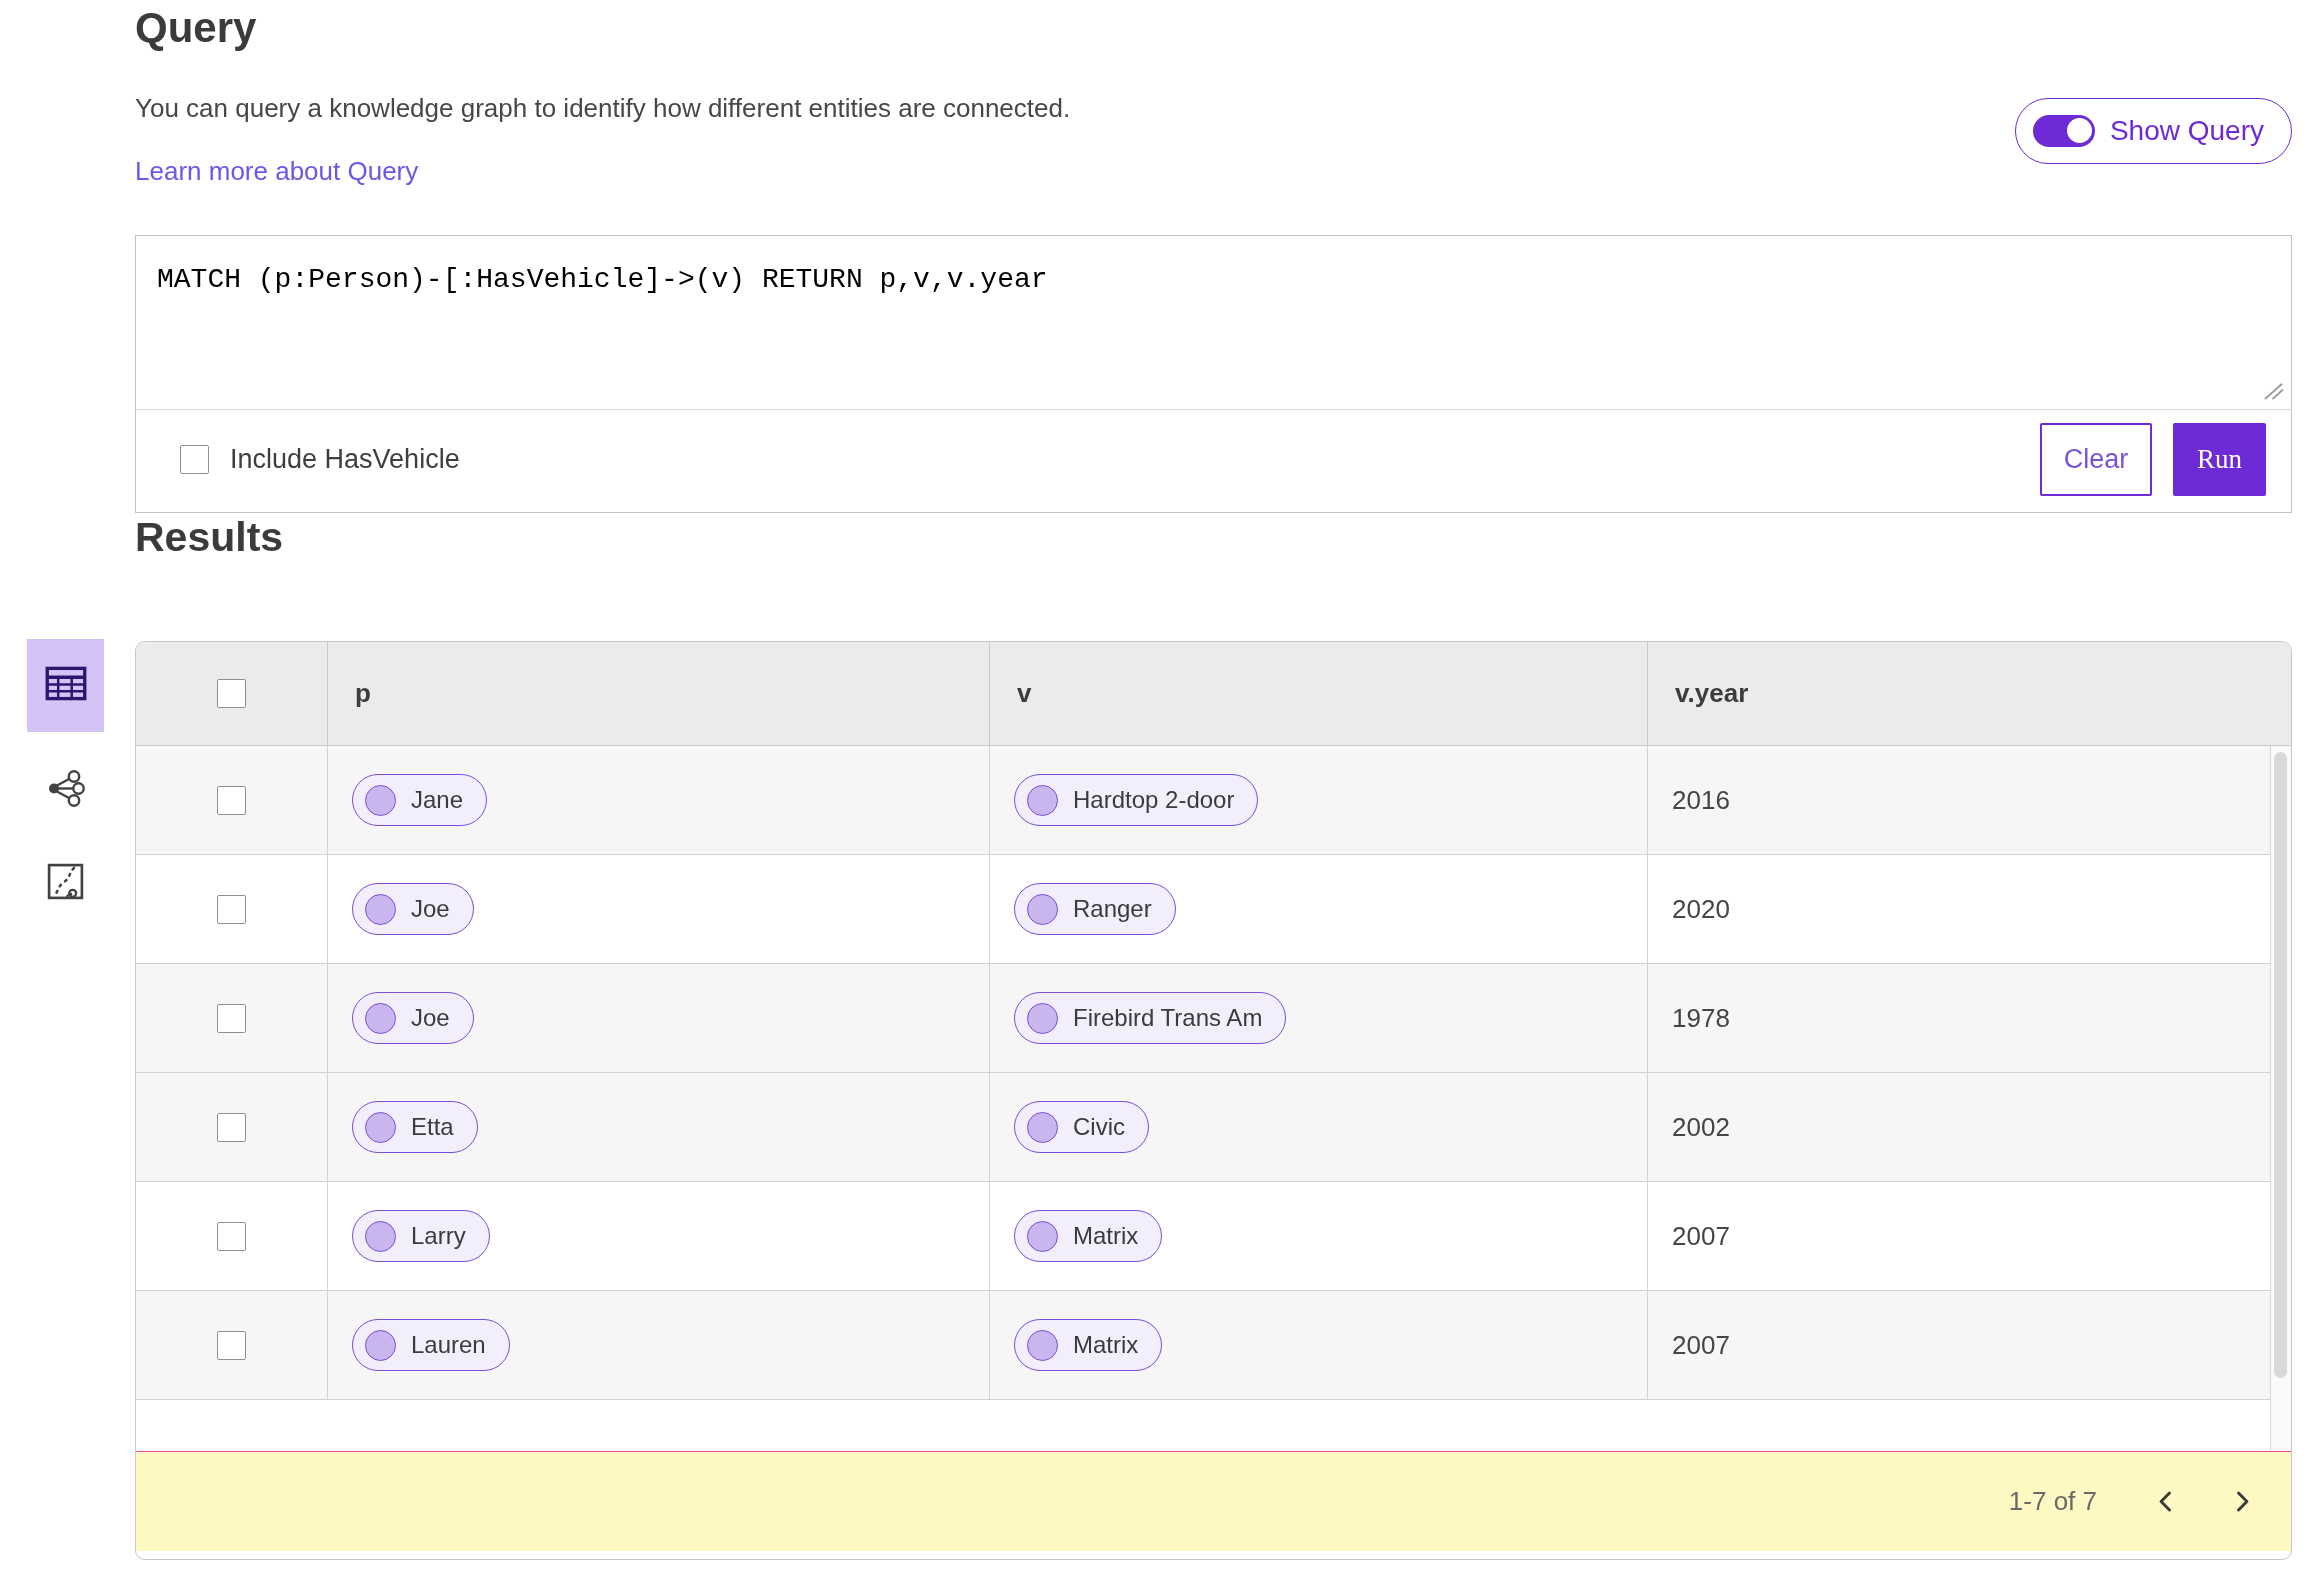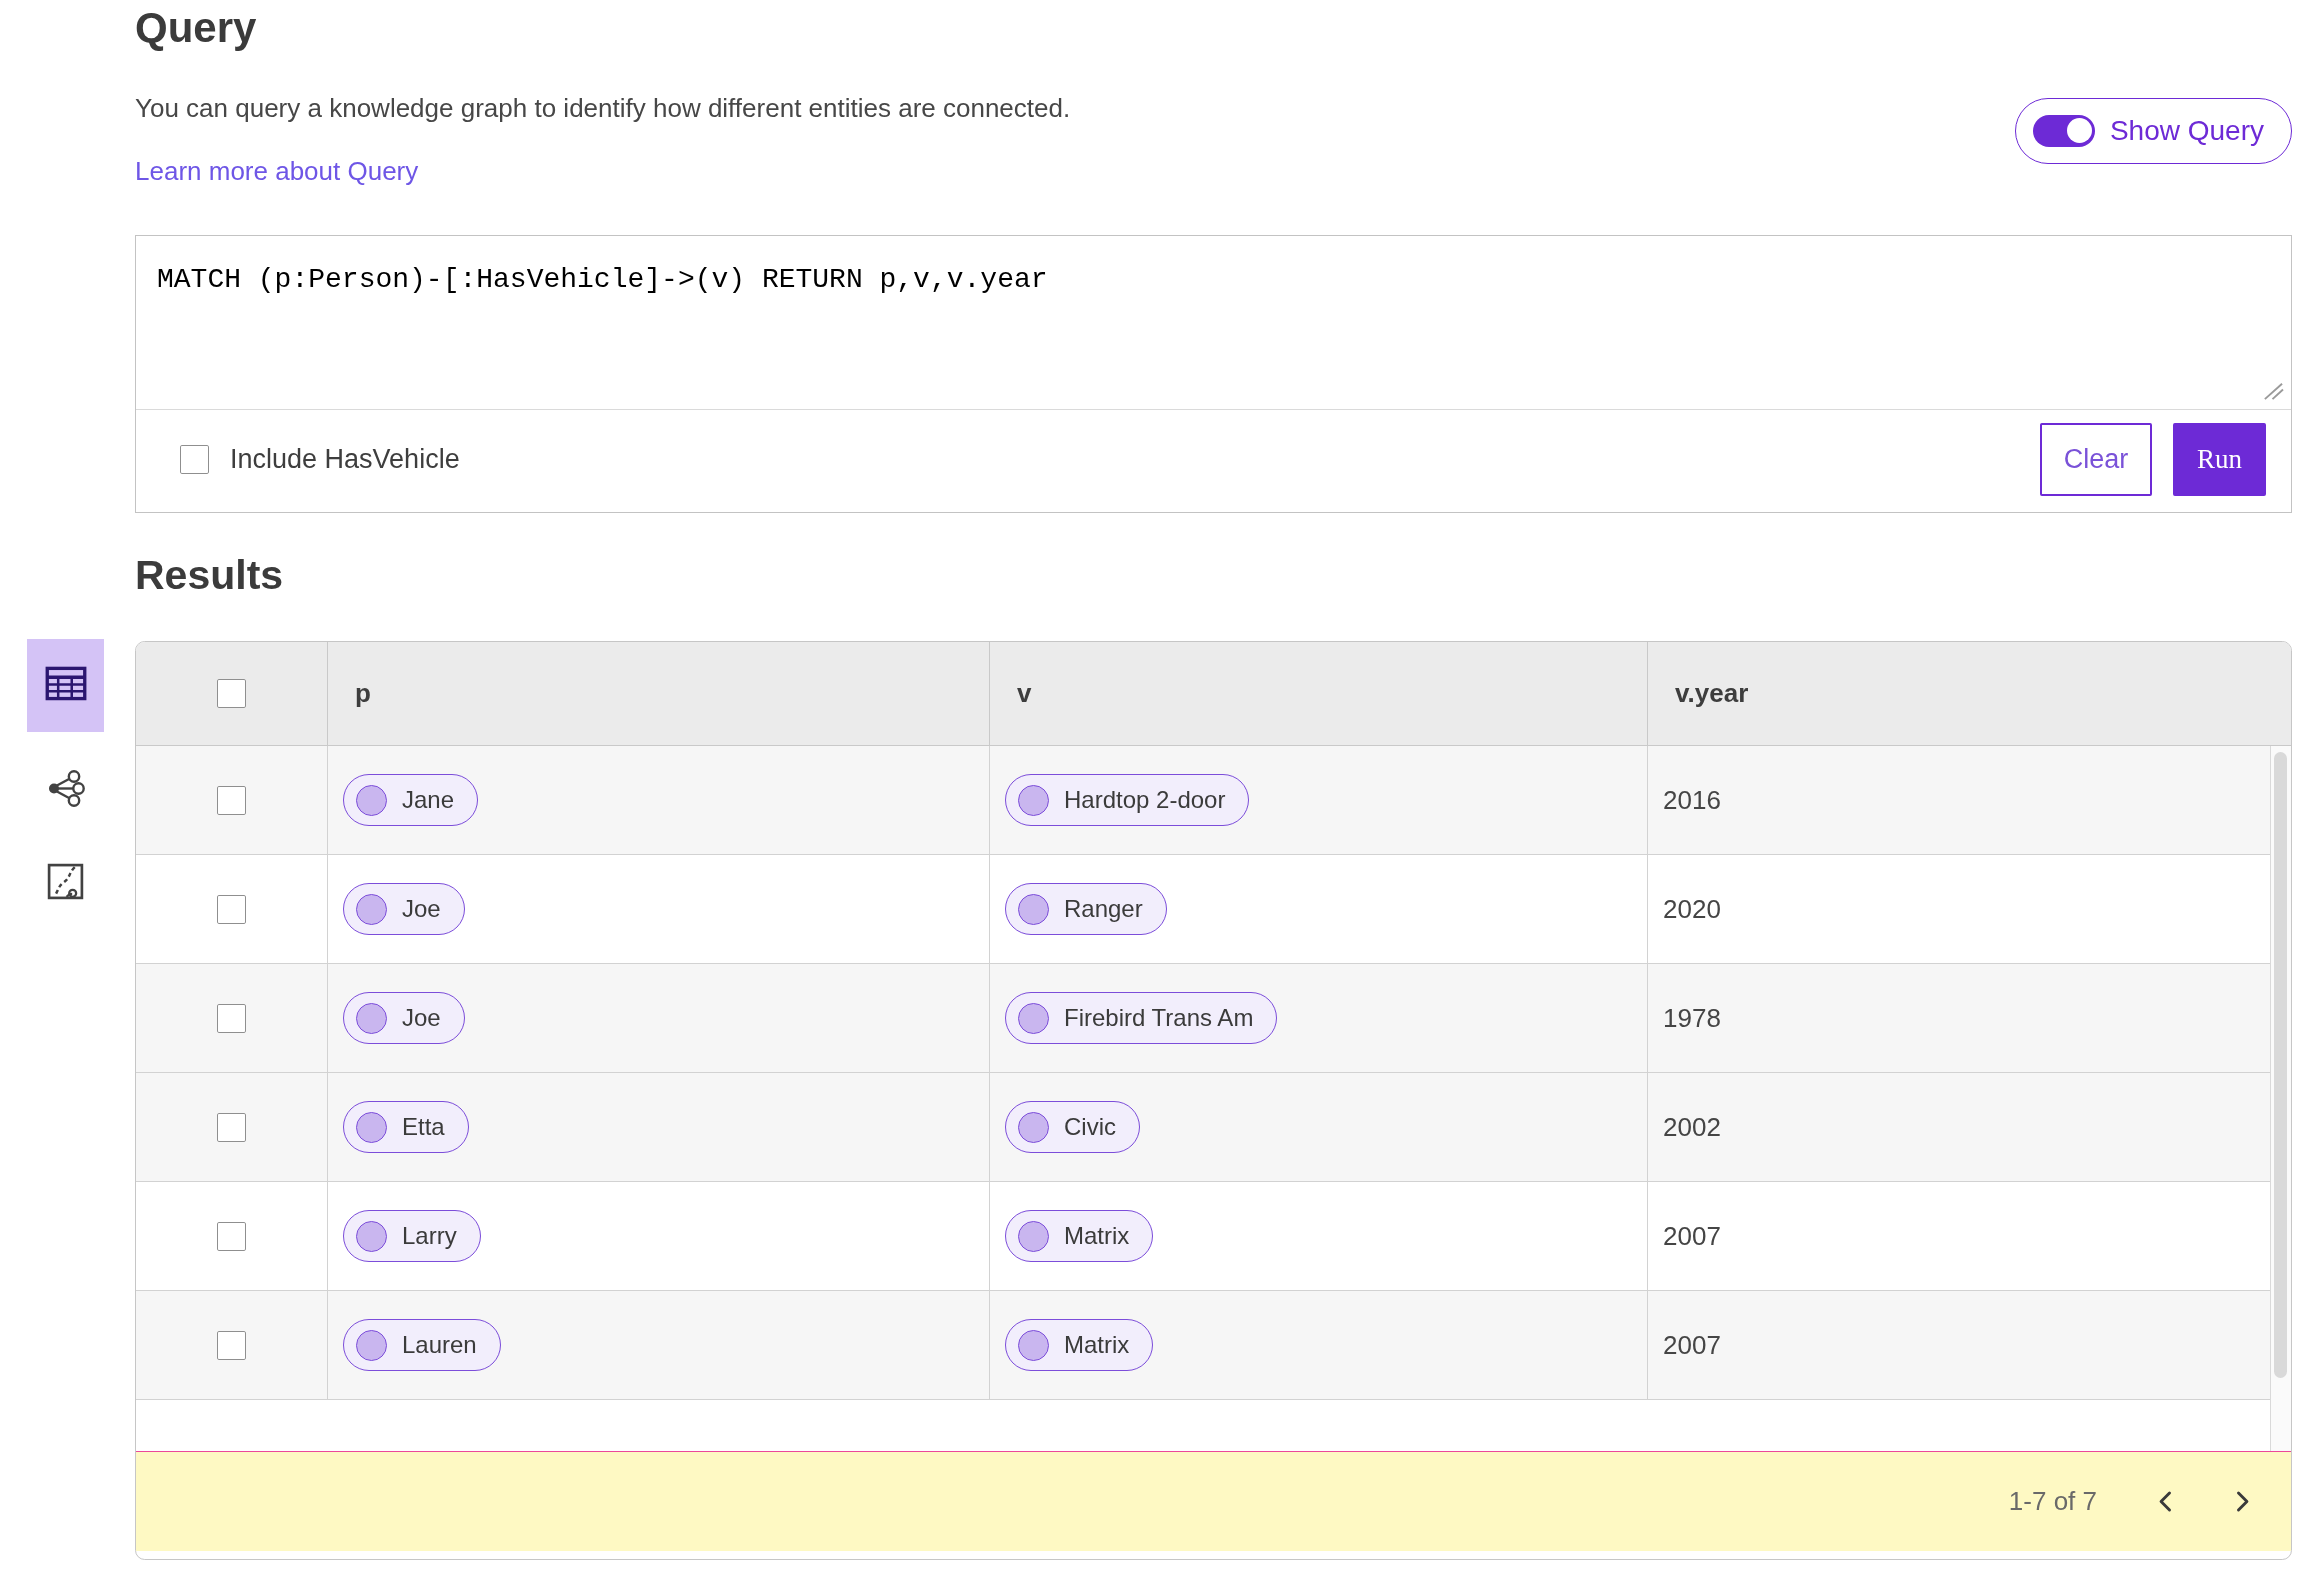--- a/index.html
+++ b/index.html
@@ -35,41 +35,41 @@
   .resize-grip{position:absolute;right:4.8px;bottom:7.7px;}
   .query-controls{height:98px;display:flex;align-items:center;padding:0 25px 0 44px;box-sizing:border-box;}
   .checkbox{display:inline-block;width:29px;height:29px;border:1.9px solid #8f8f8f;border-radius:1.9px;background:#fff;box-sizing:border-box;cursor:pointer;flex:0 0 auto;}
   .provenance-label{margin-left:21px;font-size:27px;color:#3e3e3e;}
   .spacer{flex:1;}
   .btn{display:flex;align-items:center;justify-content:center;font-size:27px;height:73px;box-sizing:border-box;cursor:pointer;border-radius:1.9px;font-family:inherit;margin-left:8px;}
   .btn-clear{width:112px;background:#fff;border:2.9px solid var(--primary);color:#7a52d8;}
   .btn-run{width:93px;background:var(--primary);border:none;color:#fff;margin-left:21px;font-family:Liberation Serif, serif;}
 
   
-  .results-title{position:absolute;top:552px;left:0;font-size:41px;font-weight:700;color:#3b3b3b;margin:0;}
+  .results-title{position:absolute;top:514px;left:0;font-size:41px;font-weight:700;color:#3b3b3b;margin:0;}
 
   
   .view-rail{position:absolute;left:27px;top:639px;width:77px;display:flex;flex-direction:column;align-items:center;}
   .rail-item{width:77px;height:93px;display:flex;align-items:center;justify-content:center;cursor:pointer;background:transparent;border:none;padding:0;}
   .rail-item.selected{background:var(--selected-view-bg);}
   .rail-item + .rail-item{margin-top:23px;height:70px;}
 
   
   .results-table{
     position:absolute;left:0;top:641px;width:2157px;height:919px;box-sizing:border-box;
     border:1px solid #c6c6c6;border-radius:9.7px;background:#fff;overflow:hidden;
   }
   .thead{height:104px;background:#ebebeb;border-bottom:1px solid #c9c9c9;display:grid;grid-template-columns:191px 662px 658px 1fr;box-sizing:border-box;}
   .hcell{display:flex;align-items:center;padding-left:27px;font-size:26px;font-weight:700;color:#3d3d3d;box-sizing:border-box;}
   .hcell-check{justify-content:center;padding-left:0;}
   .hcell + .hcell{border-left:1px solid #c9c9c9;}
   .tbody{position:relative;height:714px;overflow:hidden;}
   .trow{height:109px;display:grid;grid-template-columns:191px 662px 658px 1fr;border-bottom:1px solid #d2d2d2;box-sizing:border-box;background:#fff;}
   .trow.odd{background:#f6f6f6;}
-  .cell{display:flex;align-items:center;padding-left:15px;box-sizing:border-box;}
+  .cell{display:flex;align-items:center;padding-left:24px;box-sizing:border-box;}
   .cell + .cell{border-left:1px solid #d2d2d2;}
   .cell-check{justify-content:center;padding-left:0;}
   .cell-year{font-size:26px;color:#454545;}
 
   .pill{display:inline-flex;align-items:center;height:52px;border:1.9px solid var(--pill-border);border-radius:27px;background:var(--pill-bg);padding:0 23px 0 11.6px;gap:15.4px;cursor:pointer;box-sizing:border-box;}
   .dot{width:31px;height:31px;border-radius:50%;background:var(--pill-dot);border:1.9px solid var(--pill-border);box-sizing:border-box;flex:0 0 auto;}
   .pill-label{font-size:24px;color:#3b3b3b;white-space:nowrap;}
 
   
   .vscroll{position:absolute;right:0;top:104px;width:21px;height:714px;background:#fafafa;border-left:1px solid #d9d9d9;box-sizing:border-box;}

